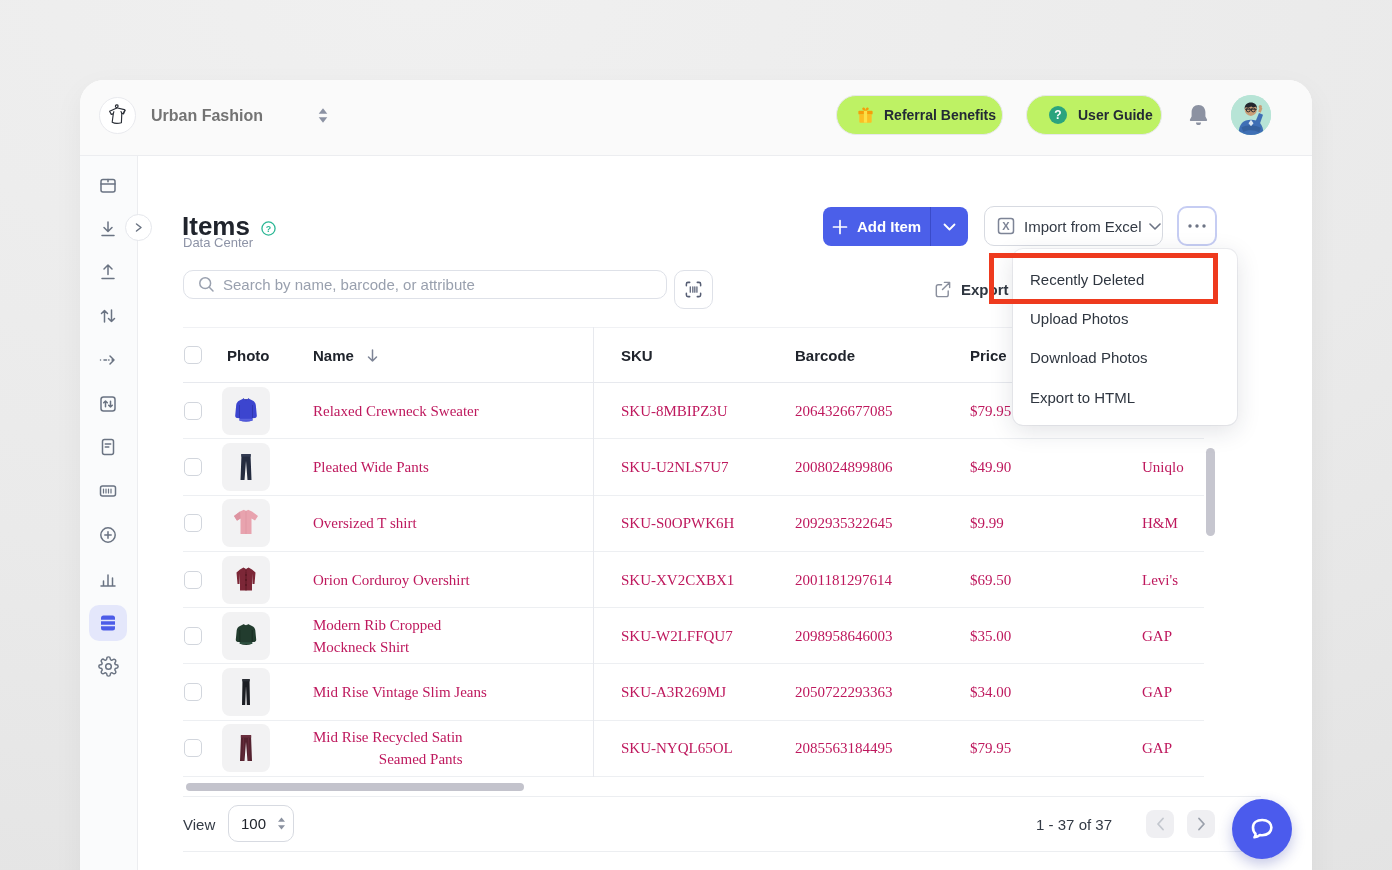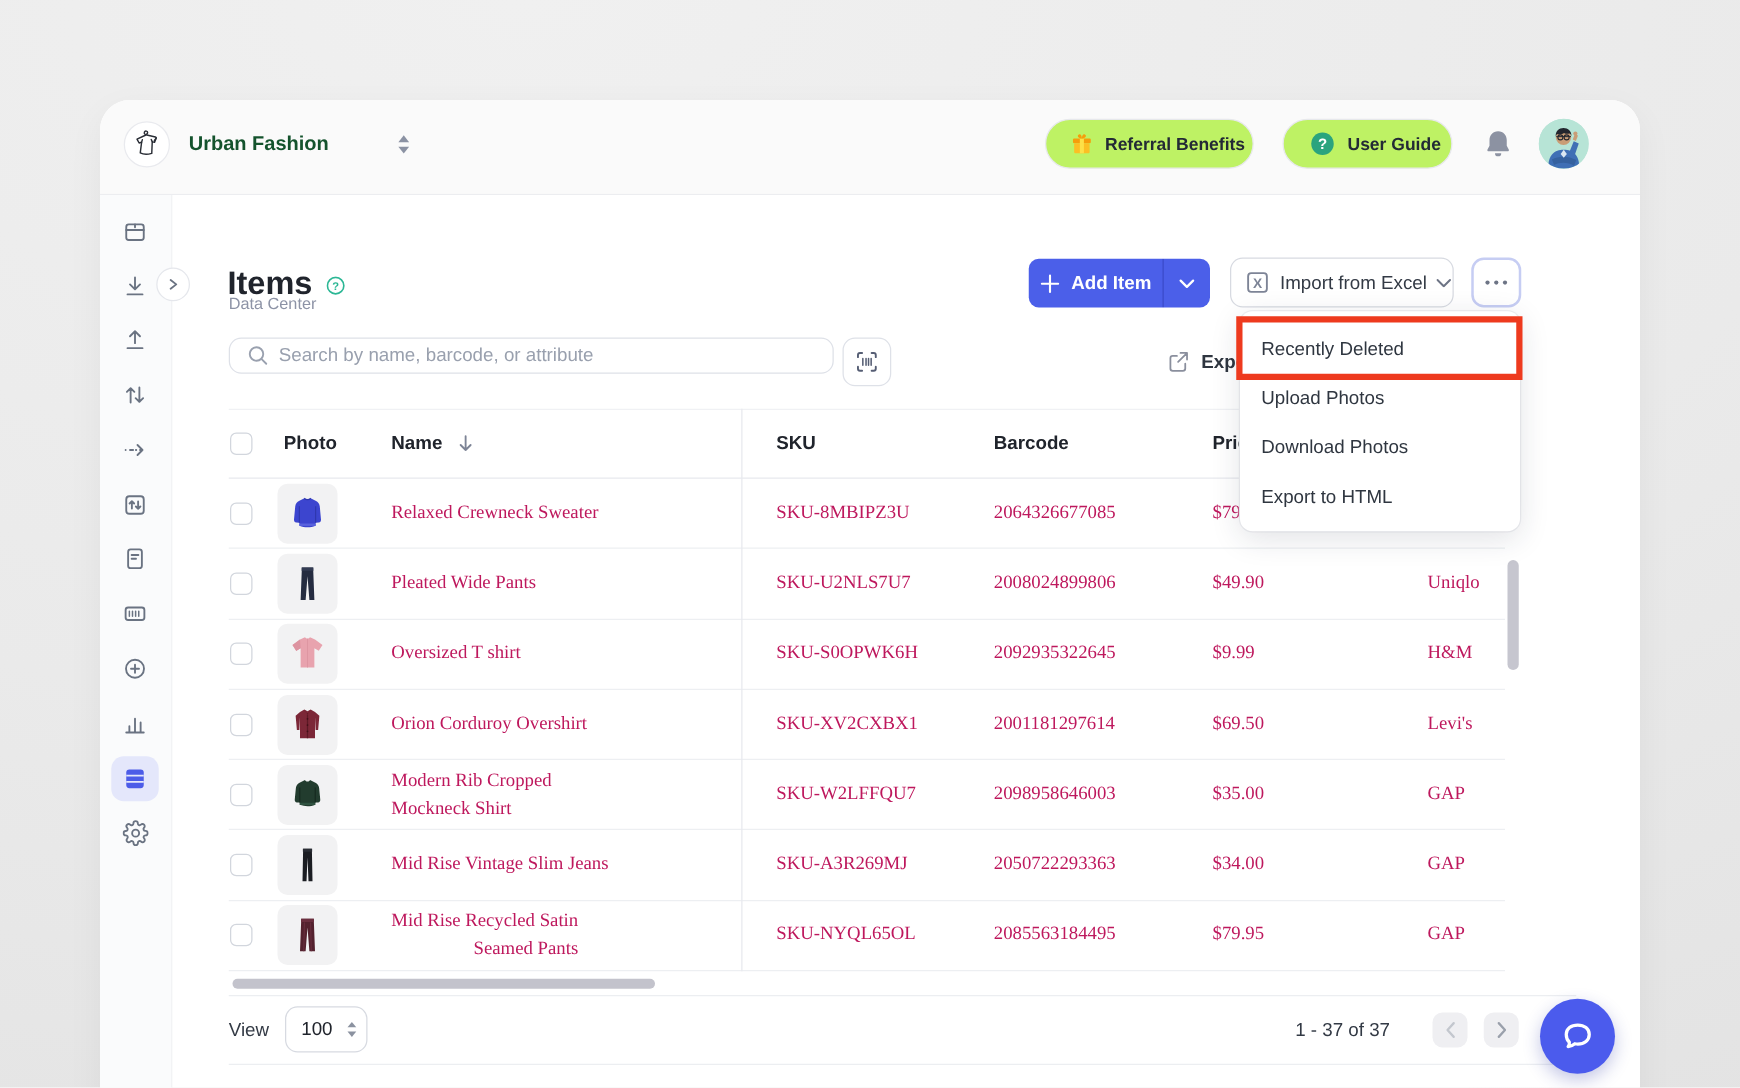--- a/index.html
+++ b/index.html
@@ -17,21 +17,21 @@
 .tophead {
   position:absolute; left:0; top:0; width:1232px; height:76px;
   background:#fafafa; border-bottom:1px solid #ecedf0;
   border-radius:24px 24px 0 0;
 }
 .logo {
   position:absolute; left:19px; top:17px; width:37px; height:37px;
   background:#fff; border:1px solid #e9eaee; border-radius:50%;
   display:flex; align-items:center; justify-content:center;
 }
-.cotitle { position:absolute; left:71px; top:27px; font-size:16px; font-weight:bold; color:#14532d; }
+.cotitle { position:absolute; left:71px; top:27px; font-size:16px; font-weight:bold; color:#737373; }
 .sortud { position:absolute; left:237px; top:27px; }
 .pill {
   position:absolute; height:40px; top:15px; background:#bef264;
   border:1px solid #e7e8ec; border-radius:20px; white-space:nowrap;
   display:flex; align-items:center; font-size:14px; font-weight:bold; color:#232a35;
 }
 .bellwrap { position:absolute; left:1107px; top:23px; }
 .avatar { position:absolute; left:1151px; top:15px; width:40px; height:40px; border-radius:50%; overflow:hidden; background:#b7e4d6; }
 .sidebar {
   position:absolute; left:0; top:76px; width:58px; height:764px;
@@ -94,21 +94,21 @@
 .fdiv2 { position:absolute; left:103px; top:771px; width:1078px; height:1px; background:#eceef1; }
 .viewlbl { position:absolute; left:103px; top:736px; font-size:15px; color:#333a45; }
 .viewsel {
   position:absolute; left:148px; top:725px; width:66px; height:37px;
   border:1px solid #d7dae1; border-radius:10px; background:#fff;
   display:flex; align-items:center; font-size:15px; color:#20242c;
 }
 .range { position:absolute; left:853px; top:736px; width:179px; text-align:right; font-size:15px; color:#333a45; }
 .pgbtn { position:absolute; top:730px; width:28px; height:28px; border-radius:8px; background:#efeff2; display:flex; align-items:center; justify-content:center; }
 .menu {
-  position:absolute; left:992px; top:249px; width:224px; height:176px;
+  position:absolute; left:1013px; top:249px; width:224px; height:176px;
   background:#fff; border-radius:10px; z-index:20;
   box-shadow:0 6px 24px rgba(30,35,60,0.13), 0 0 0 1px #f1f1f4;
 }
 .mi { position:absolute; left:17px; font-size:15px; color:#2f3640; }
 .redbox { position:absolute; left:989px; top:253px; width:229px; height:51px; border:5px solid #ee3a1e; z-index:30; }
 .chat { position:absolute; left:1232px; top:799px; width:60px; height:60px; border-radius:50%; background:#4b5bed; z-index:40;
   box-shadow:0 5px 14px rgba(40,50,160,0.28); display:flex; align-items:center; justify-content:center; }
 </style>
 </head>
 <body>

